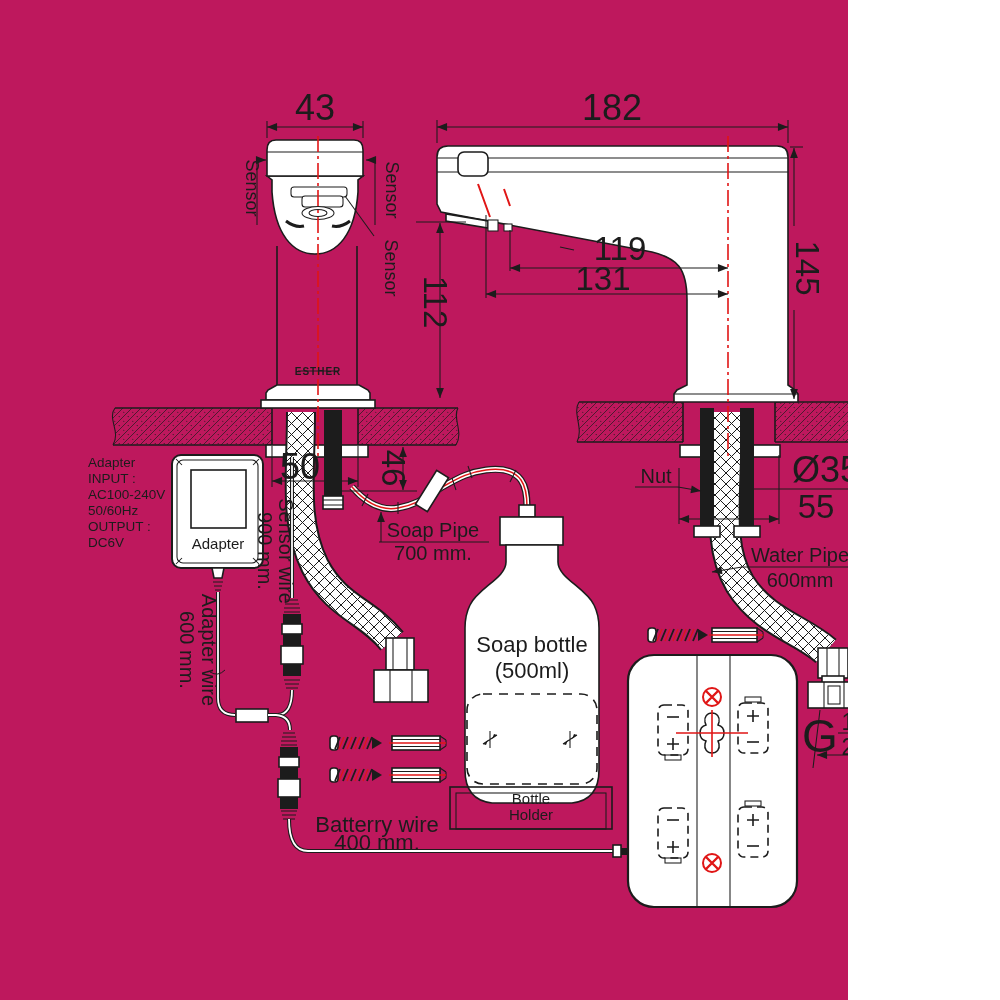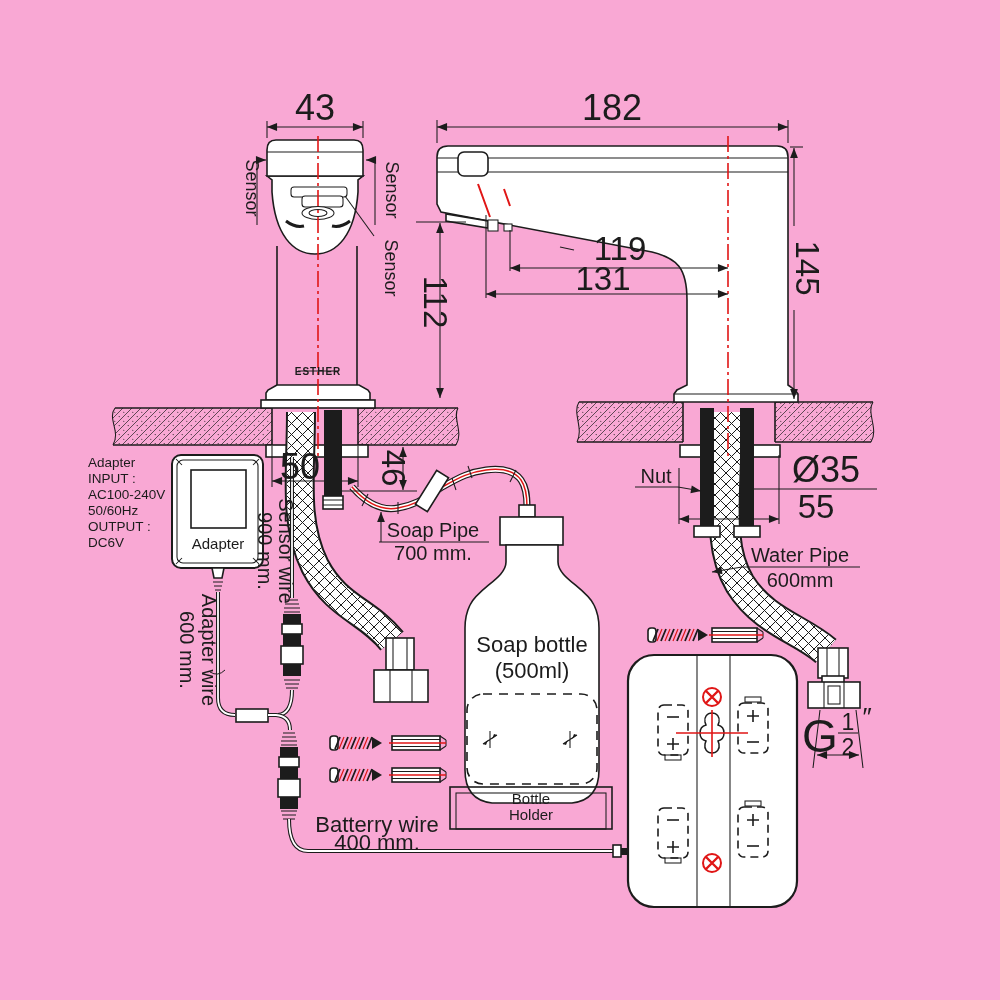--- a/index.html
+++ b/index.html
@@ -1,16 +1,16 @@
 <!DOCTYPE html>
 <html><head>
 <meta charset="utf-8">
 <style>
   html,body{margin:0;padding:0;background:#ffffff;}
-  #canvas{width:1000px;height:1000px;position:relative;background:#f9a8d4;overflow:hidden;}
+  #canvas{width:848px;height:1000px;position:relative;background:#be185d;overflow:hidden;}
   svg{display:block;}
   text{font-family:"Liberation Sans", sans-serif; fill:#1c1c1c;}
   .dim{font-size:33px;}
   .dimL{font-size:36px;}
   .lab{font-size:20px;}
   .lab18{font-size:18px;}
   .lab15{font-size:15px;}
   .lab22{font-size:22px;}
   .info{font-size:13.5px;}
   .brand{font-size:10px;font-weight:bold;letter-spacing:1px;}

